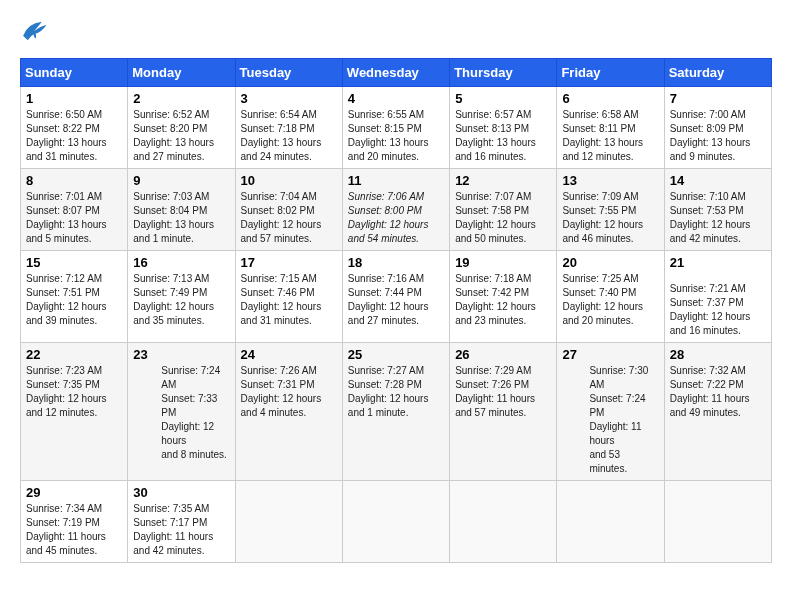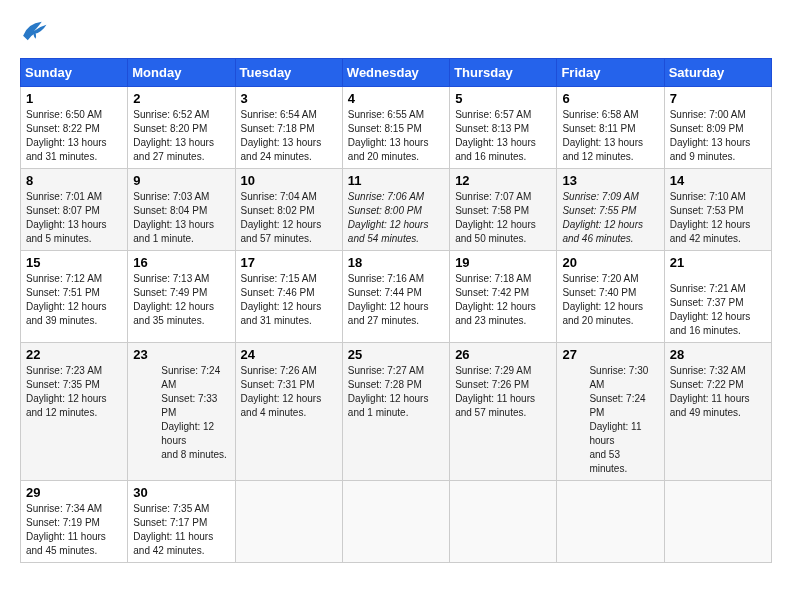--- a/index.html
+++ b/index.html
@@ -200,21 +200,21 @@
         </td>
         <td>
           <span class="day-number">12</span>
           <div class="day-info" style="white-space: pre-line;">Sunrise: 7:07 AM
 Sunset: 7:58 PM
 Daylight: 12 hours
 and 50 minutes.</div>
         </td>
         <td>
           <span class="day-number">13</span>
-          <div class="day-info" style="white-space: pre-line; font-style: italic;">Sunrise: 7:09 AM
+          <div class="day-info" style="white-space: pre-line;">Sunrise: 7:09 AM
 Sunset: 7:55 PM
 Daylight: 12 hours
 and 46 minutes.</div>
         </td>
         <td>
           <span class="day-number">14</span>
           <div class="day-info" style="white-space: pre-line;">Sunrise: 7:10 AM
 Sunset: 7:53 PM
 Daylight: 12 hours
 and 42 minutes.</div>
@@ -251,21 +251,21 @@
         </td>
         <td>
           <span class="day-number">19</span>
           <div class="day-info" style="white-space: pre-line;">Sunrise: 7:18 AM
 Sunset: 7:42 PM
 Daylight: 12 hours
 and 23 minutes.</div>
         </td>
         <td>
           <span class="day-number">20</span>
-          <div class="day-info" style="white-space: pre-line;">Sunrise: 7:20 AM
+          <div class="day-info" style="white-space: pre-line;">Sunrise: 7:25 AM
 Sunset: 7:40 PM
 Daylight: 12 hours
 and 20 minutes.</div>
         </td>
         <td>
           <span class="day-number">21</span>
           <div class="day-info" style="white-space: pre-line; margin-top: 12px;">Sunrise: 7:21 AM
 Sunset: 7:37 PM
 Daylight: 12 hours
 and 16 minutes.</div>

